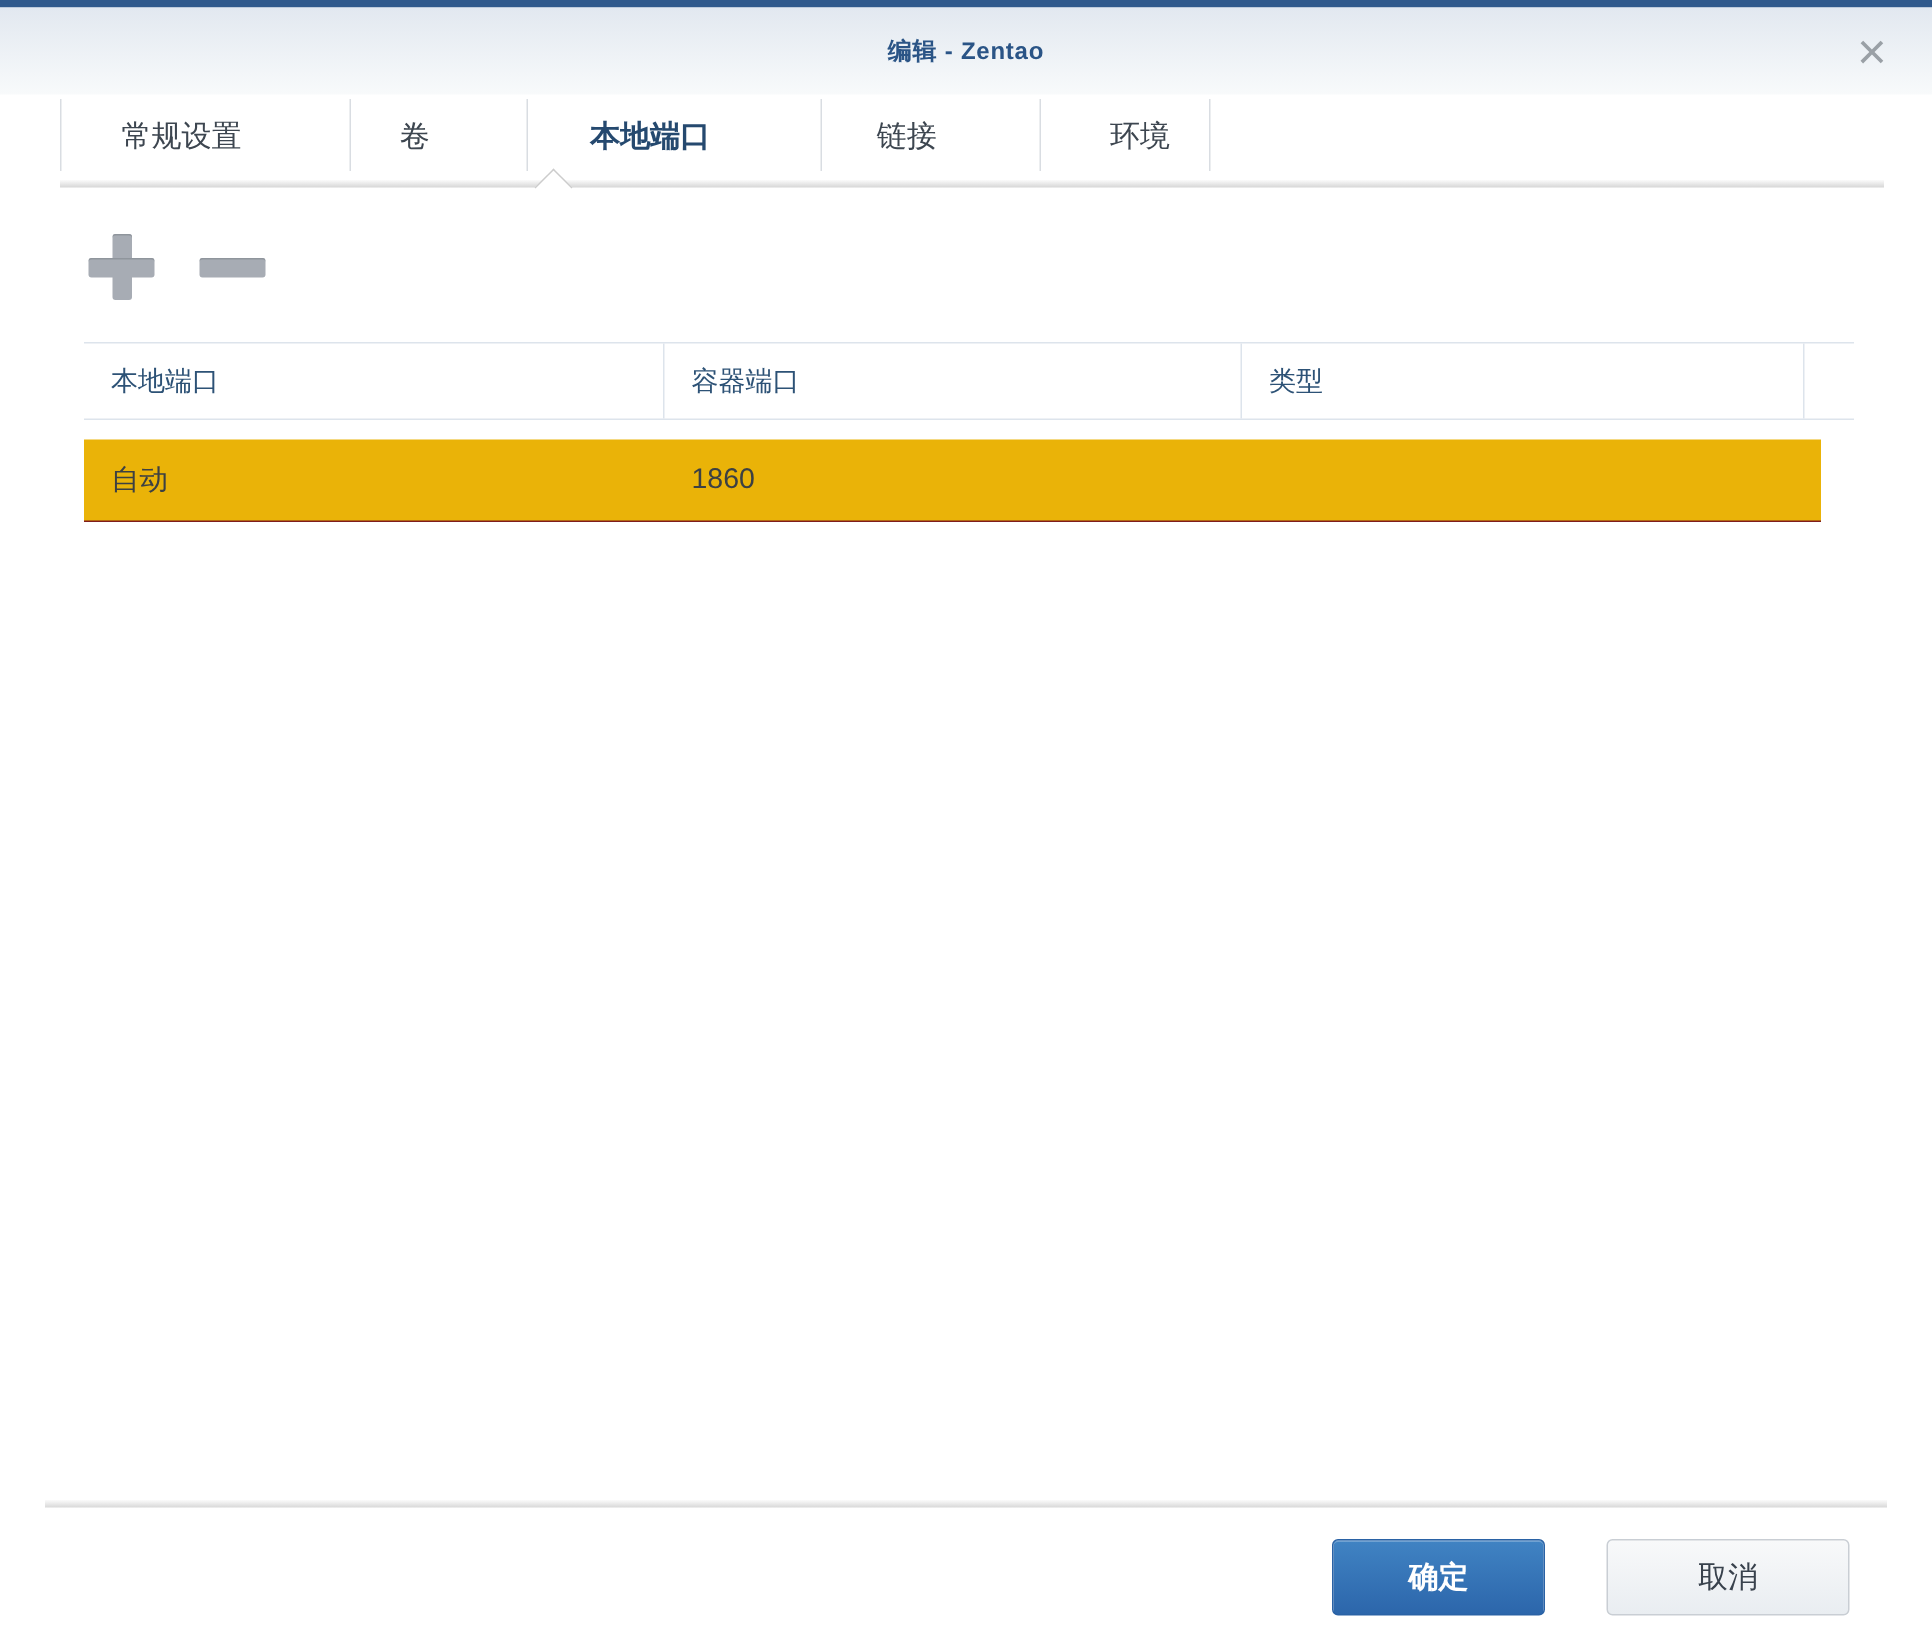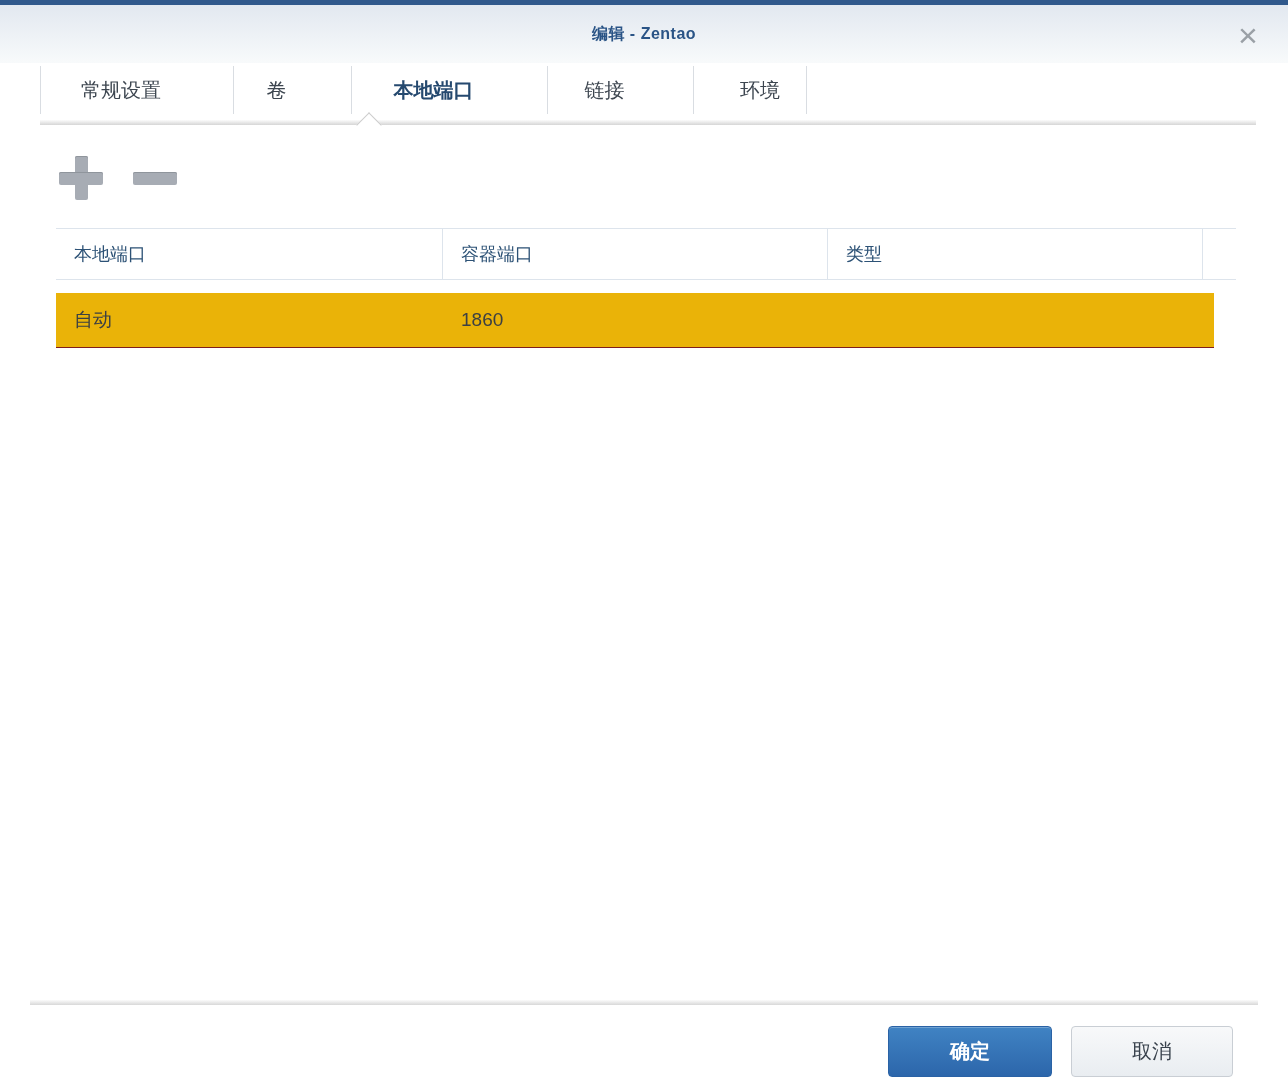--- a/index.html
+++ b/index.html
@@ -116,21 +116,21 @@
   .footer-divider {
     position:absolute; top:1000px; left:30px; right:30px; height:5px;
     background:linear-gradient(to bottom,#fbfbfb,#d8d8d8);
   }
   .btn {
     position:absolute; top:1026px; height:51px;
     display:flex; align-items:center; justify-content:center;
     font-size:20px; border-radius:4px; cursor:pointer;
   }
   .btn-ok {
-    left:888px; width:164px;
+    left:888px; width:142px;
     background:linear-gradient(to bottom,#4083C3,#2C66AB);
     border:1px solid #2a62a5;
     color:#ffffff; font-weight:bold;
     box-shadow:inset 0 1px 0 rgba(255,255,255,0.25);
   }
   .btn-cancel {
     left:1071px; width:162px;
     background:linear-gradient(to bottom,#f8f9fa,#e9edf1);
     border:1px solid #c9ced4;
     color:#39424d;

